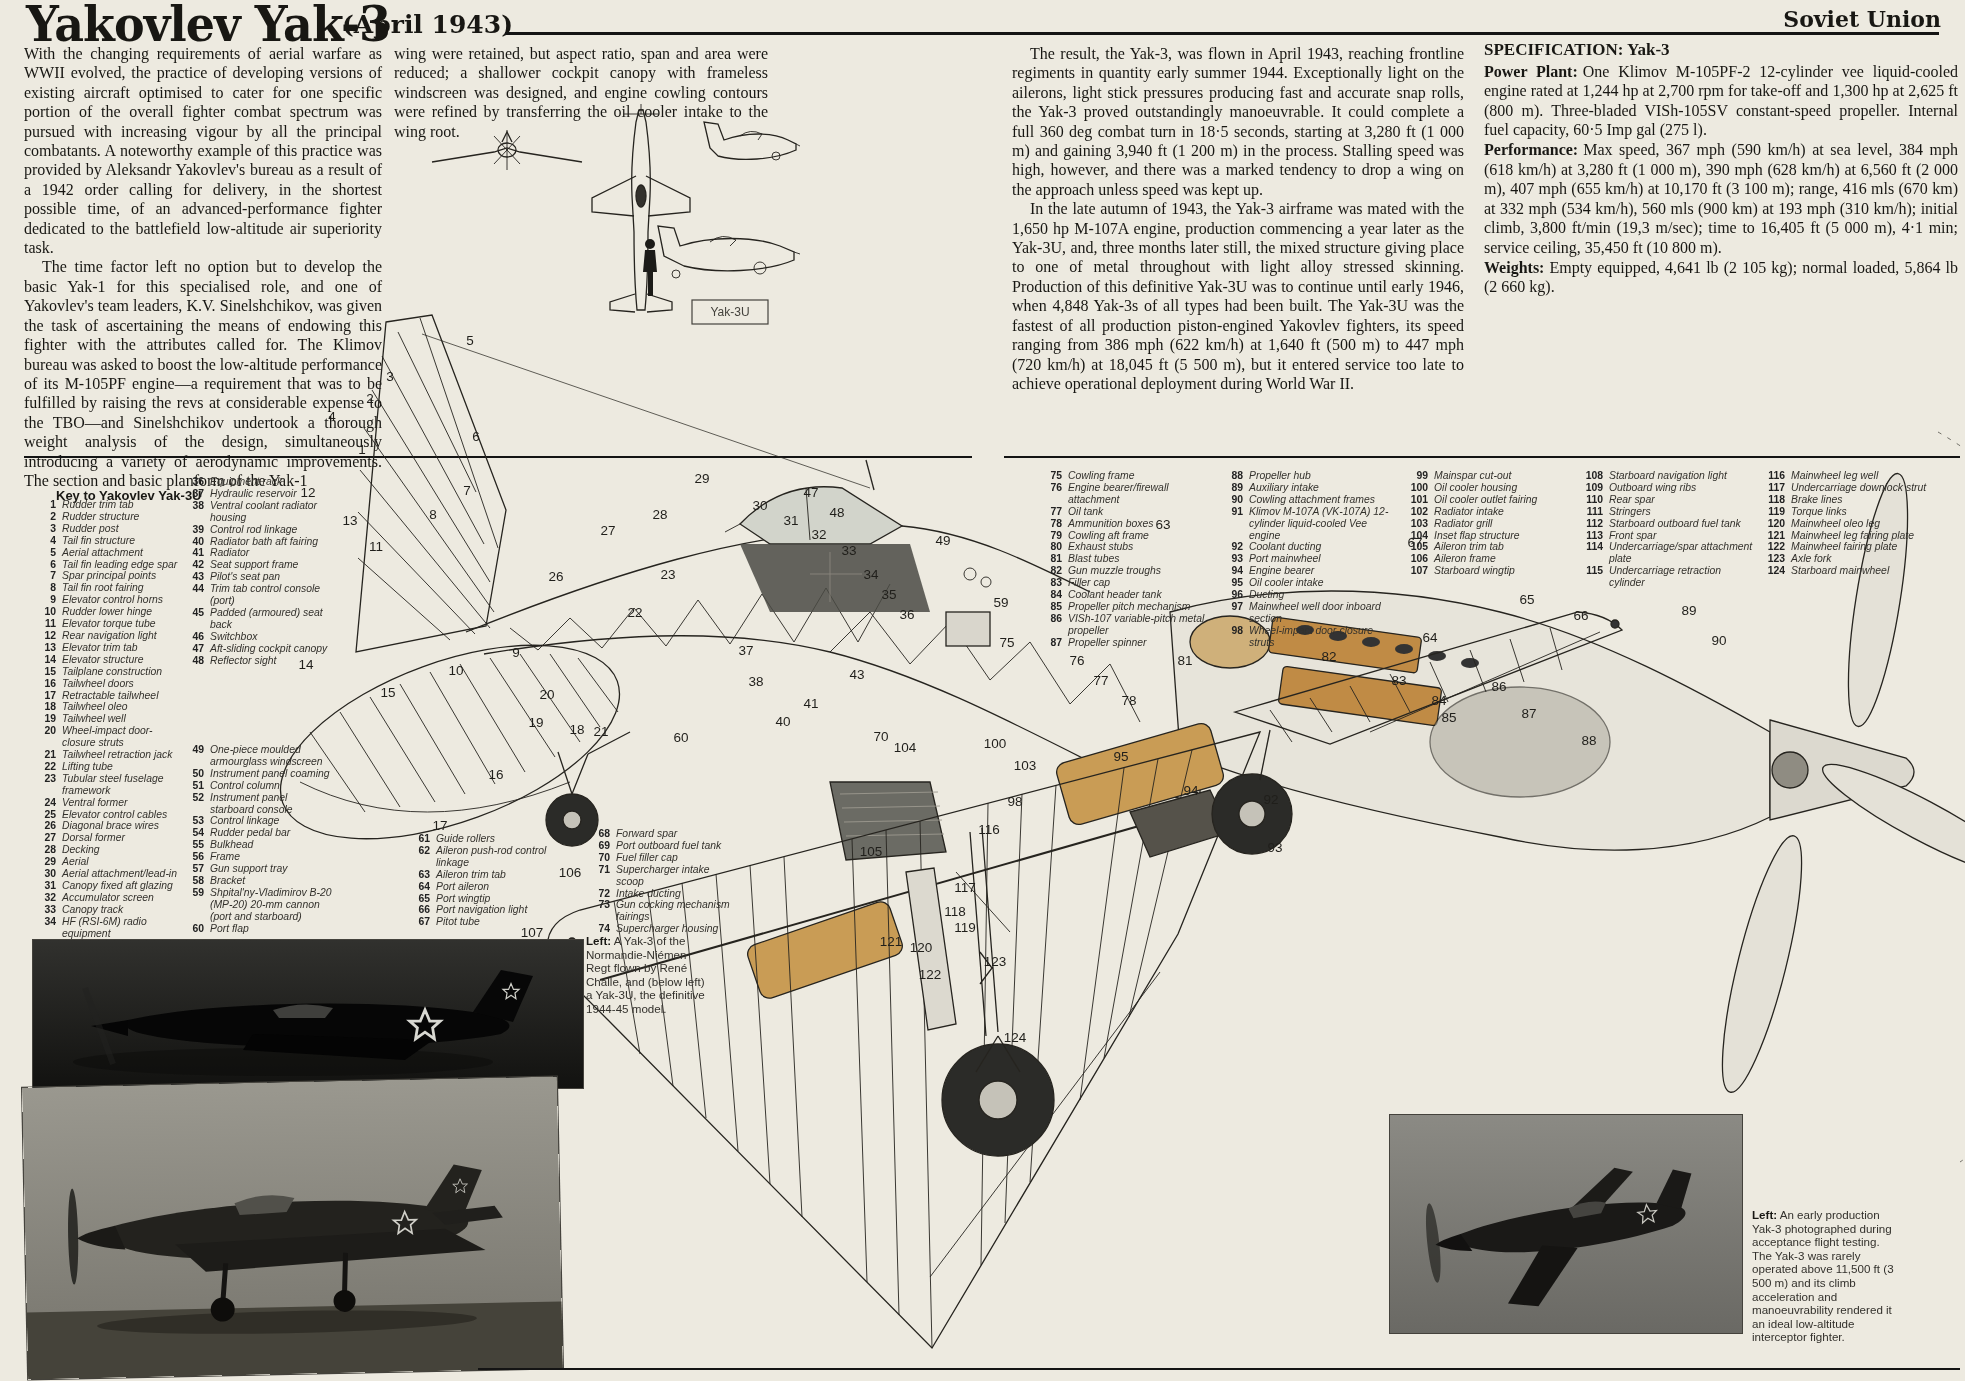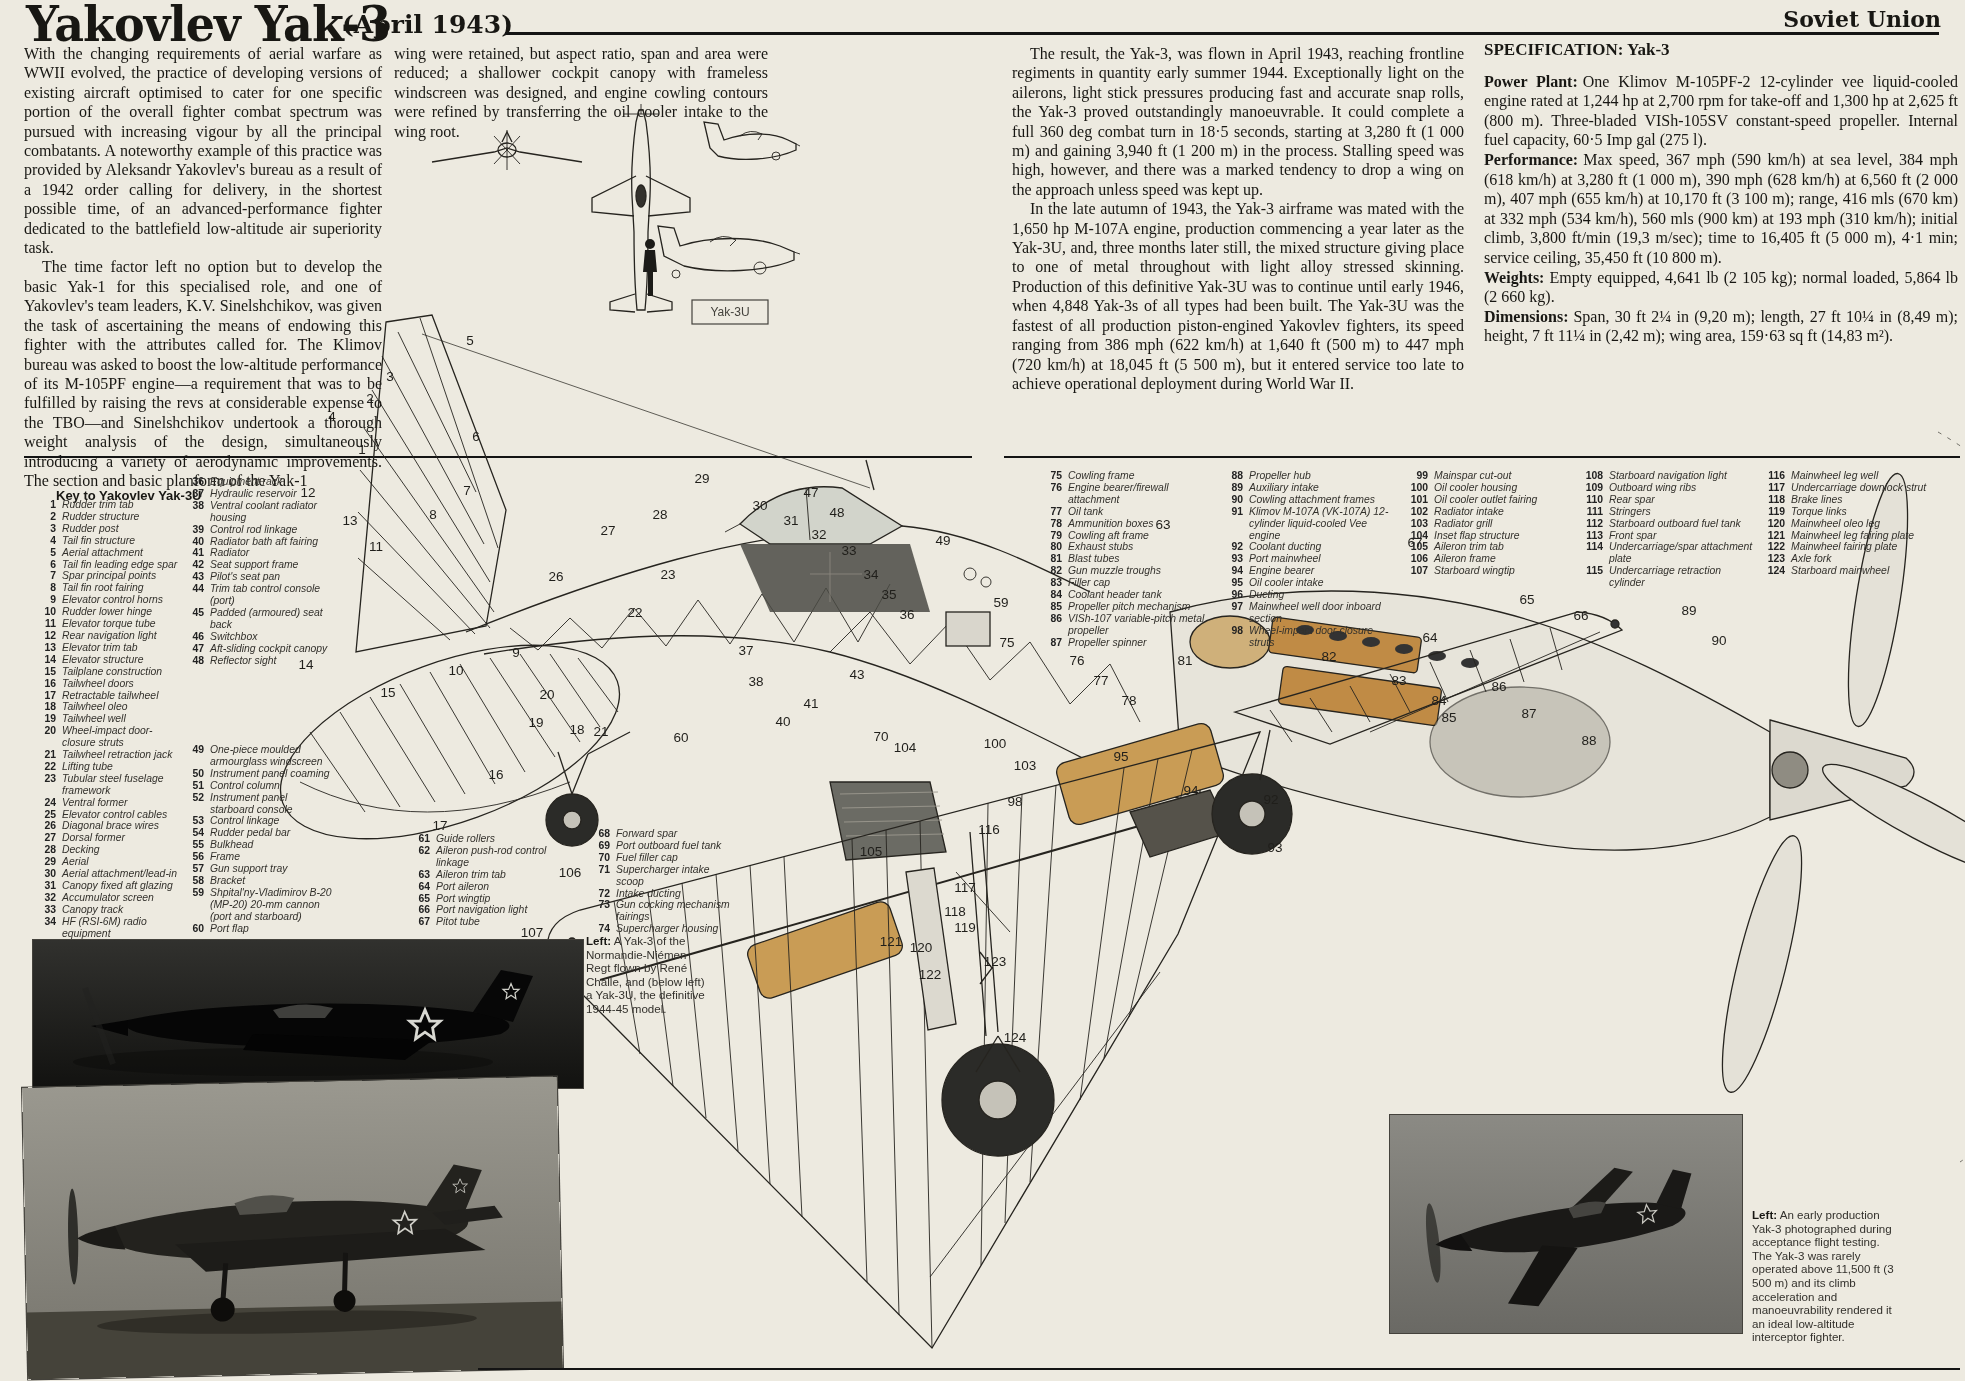--- a/index.html
+++ b/index.html
@@ -10,21 +10,21 @@
          font-family:"DejaVu Serif",serif;transform:scaleY(1.04);transform-origin:top left;}
   .title-sub{position:absolute;left:342px;top:10px;font-weight:bold;font-size:25px;font-family:"DejaVu Serif",serif;}
   .region{position:absolute;right:24px;top:6px;font-weight:bold;font-size:22px;font-family:"DejaVu Serif",serif;}
   .head-rule{position:absolute;left:505px;top:32px;width:1434px;height:3px;background:#141414;}
   .hrule{position:absolute;height:2px;background:#141414;}
   
   .bodycol{position:absolute;font-size:16px;line-height:19.4px;text-align:justify;}
   .bodycol p{margin:0;}
   .bodycol p.ind{text-indent:18px;}
   .spec{position:absolute;font-size:16px;line-height:19.6px;text-align:justify;}
-  .spec-h{font-weight:bold;font-size:17px;margin-bottom:12px;}
+  .spec-h{font-weight:bold;font-size:17px;margin-bottom:2px;}
   .spec-p{margin:0;}
   .spec-p b{margin-right:5px;}
   
   .key-head{position:absolute;font-family:"Liberation Sans",sans-serif;font-weight:bold;font-size:13px;}
   .key-col{position:absolute;font-family:"Liberation Sans",sans-serif;font-size:10.4px;line-height:11.9px;z-index:3;}
   .ki{display:flex;}
   .kn{flex:none;width:26px;text-align:right;padding-right:6px;font-weight:bold;color:#222;}
   .kt{font-style:italic;color:#33312c;}
   .wide .kn{width:30px;}
   
@@ -68,21 +68,20 @@
     <p class="ind">In the late autumn of 1943, the Yak-3 airframe was mated with the 1,650 hp M-107A engine, production commencing a year later as the Yak-3U, and, three months later still, the mixed structure giving place to one of metal throughout with light alloy stressed skinning. Production of this definitive Yak-3U was to continue until early 1946, when 4,848 Yak-3s of all types had been built. The Yak-3U was the fastest of all production piston-engined Yakovlev fighters, its speed ranging from 386 mph (622 km/h) at 1,640 ft (500 m) to 447 mph (720 km/h) at 18,045 ft (5 500 m), but it entered service too late to achieve operational deployment during World War II.</p>
   </div>
 
   <div class="spec" style="left:1484px;top:40px;width:474px;">
     <div class="spec-h">SPECIFICATION: Yak-3</div>
     <div>
 
     <p class="spec-p"><b class="spec-label">Power Plant:</b><span>One Klimov M-105PF-2 12-cylinder vee liquid-cooled engine rated at 1,244 hp at 2,700 rpm for take-off and 1,300 hp at 2,625 ft (800 m). Three-bladed VISh-105SV constant-speed propeller. Internal fuel capacity, 60·5 Imp gal (275 l).</span></p>
         <p class="spec-p"><b class="spec-label">Performance:</b><span>Max speed, 367 mph (590 km/h) at sea level, 384 mph (618 km/h) at 3,280 ft (1 000 m), 390 mph (628 km/h) at 6,560 ft (2 000 m), 407 mph (655 km/h) at 10,170 ft (3 100 m); range, 416 mls (670 km) at 332 mph (534 km/h), 560 mls (900 km) at 193 mph (310 km/h); initial climb, 3,800 ft/min (19,3 m/sec); time to 16,405 ft (5 000 m), 4·1 min; service ceiling, 35,450 ft (10 800 m).</span></p>
         <p class="spec-p"><b class="spec-label">Weights:</b><span>Empty equipped, 4,641 lb (2 105 kg); normal loaded, 5,864 lb (2 660 kg).</span></p>
-        <p class="spec-p"><b class="spec-label">Dimensions:</b><span>Span, 30 ft 2¼ in (9,20 m); length, 27 ft 10¼ in (8,49 m); height, 7 ft 11¼ in (2,42 m); wing area, 159·63 sq ft (14,83 m²).</span></p>
       </div>
   </div>
 
   <div class="three-view">
     <svg width="376" height="236" viewBox="0 0 376 236">
 
       <g class="s">
         <path d="M8,58 L70,48 L83,44 L96,48 L158,58"></path>
         <ellipse cx="83" cy="46" rx="9" ry="7"></ellipse>
         <path d="M83,26 L83,66 M70,32 L96,60 M96,32 L70,60" class="thin"></path>

